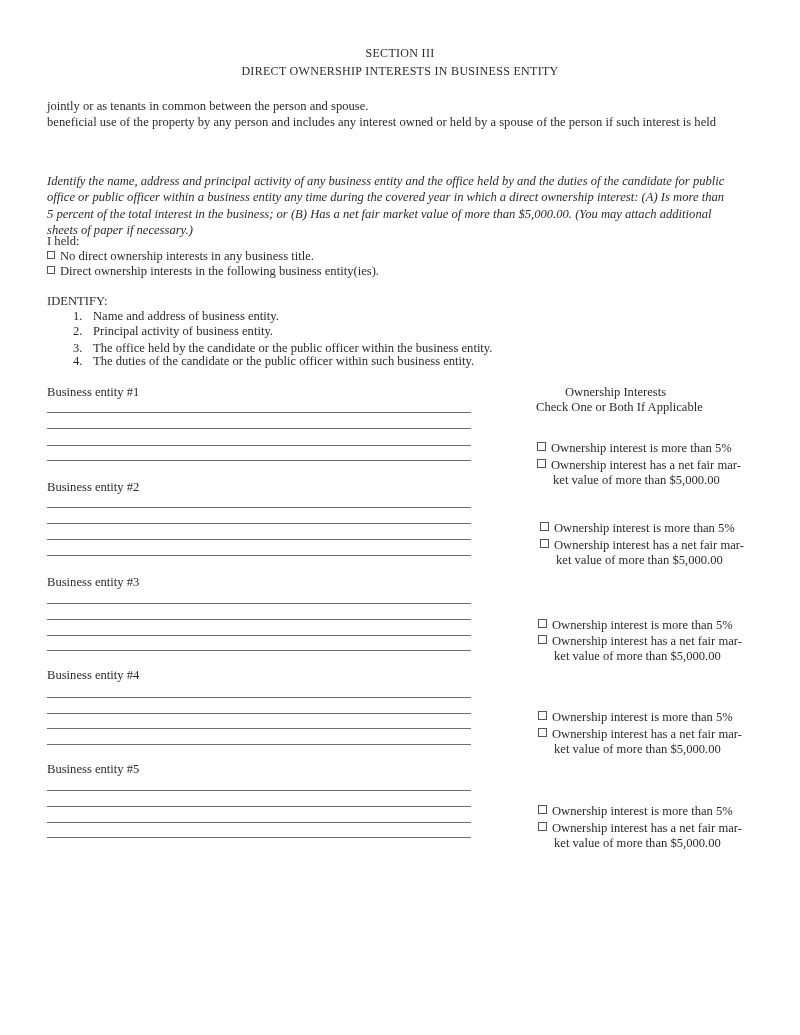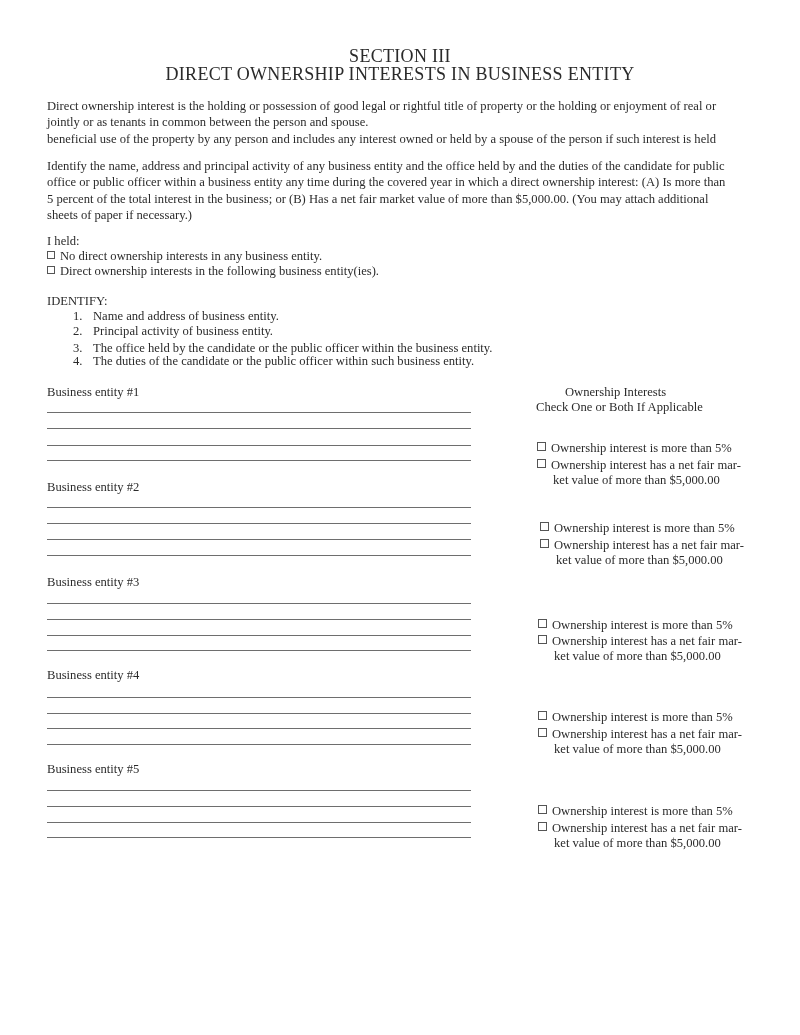--- a/index.html
+++ b/index.html
@@ -1,56 +1,55 @@
 <!DOCTYPE html>
 <html><head>
 <meta charset="utf-8">
 <style>
   html, body { margin: 0; padding: 0; background: #ffffff; }
   body {
     width: 800px; height: 1035px; position: relative; overflow: hidden;
     font-family: "Liberation Serif", "DejaVu Serif", serif;
     color: #2b2b2b; font-size: 12.6px;
   }
-  .title { position: absolute; left: 0; width: 800px; text-align: center; font-size: 18px; letter-spacing: 0.3px; color: #2a2a2a; }
+  .title { position: absolute; left: 0; width: 800px; text-align: center; font-size: 12px; letter-spacing: 0.3px; color: #2a2a2a; }
   .para { position: absolute; left: 47px; width: 712px; line-height: 16.4px; }
   .line { position: absolute; left: 47px; white-space: nowrap; line-height: 16px; }
   .ol-item { position: absolute; left: 73px; white-space: nowrap; line-height: 16px; }
   .ol-num { display: inline-block; width: 20px; }
   .ol-text { display: inline-block; }
   .box { display: inline-block; width: 7px; height: 7px; border: 1px solid #555; margin-right: 5px; vertical-align: 1px; }
   .box.sm { width: 6px; height: 6px; }
   .entity-label { position: absolute; left: 47px; white-space: nowrap; }
   .rule { position: absolute; left: 47px; width: 424px; height: 0; border-top: 1.3px solid #6e6e6e; }
   .own-head { position: absolute; white-space: nowrap; line-height: 16px; }
   .own-item { position: absolute; white-space: nowrap; line-height: 16px; margin-top: 25px; }
   .underline { }
 </style>
 </head>
 <body>
 
 <div class="title" style="top:46px;">SECTION III</div>
 <div class="title" style="top:64px;">DIRECT OWNERSHIP INTERESTS IN BUSINESS ENTITY</div>
 
 <div class="para" style="top:98px;">
-  <div>Direct ownership interest is the holding or possession of good legal or rightful title of property or the holding or enjoyment of real or</div>
   <div>jointly or as tenants in common between the person and spouse.</div>
   <div>beneficial use of the property by any person and includes any interest owned or held by a spouse of the person if such interest is held</div>
 </div>
 
-<div class="para" style="top:158px;">
+<div class="para" style="top:173px;font-style:italic;">
   <div>Identify the name, address and principal activity of any business entity and the office held by and the duties of the candidate for public</div>
   <div>office or public officer within a business entity any time during the covered year in which a direct ownership interest: (A) Is more than</div>
   <div>5 percent of the total interest in the business; or (B) Has a net fair market value of more than $5,000.00.    (You may attach additional</div>
   <div>sheets of paper if necessary.)</div>
 </div>
 
 <div class="line" style="top:233px;">I held:</div>
 <div class="line" style="top:248px;">
-  <span class="box sm"></span><span>No direct ownership interests in any business entity.</span>
+  <span class="box sm"></span><span>No direct ownership interests in any business title.</span>
 </div>
 <div class="line" style="top:263px;">
   <span class="box sm"></span><span>Direct ownership interests in the following business entity(ies).</span>
 </div>
 
 <div class="line" style="top:293px;">IDENTIFY:</div>
 <div class="ol-item" style="top:308px;"><span class="ol-num">1.</span><span class="ol-text">Name and address of business entity.</span></div>
 <div class="ol-item" style="top:323px;"><span class="ol-num">2.</span><span class="ol-text">Principal activity of business entity.</span></div>
 <div class="ol-item" style="top:340px;"><span class="ol-num">3.</span><span class="ol-text">The office held by the candidate or the public officer within the business entity.</span></div>
 <div class="ol-item" style="top:353px;"><span class="ol-num">4.</span><span class="ol-text">The duties of the candidate or the public officer within such business entity.</span></div>

